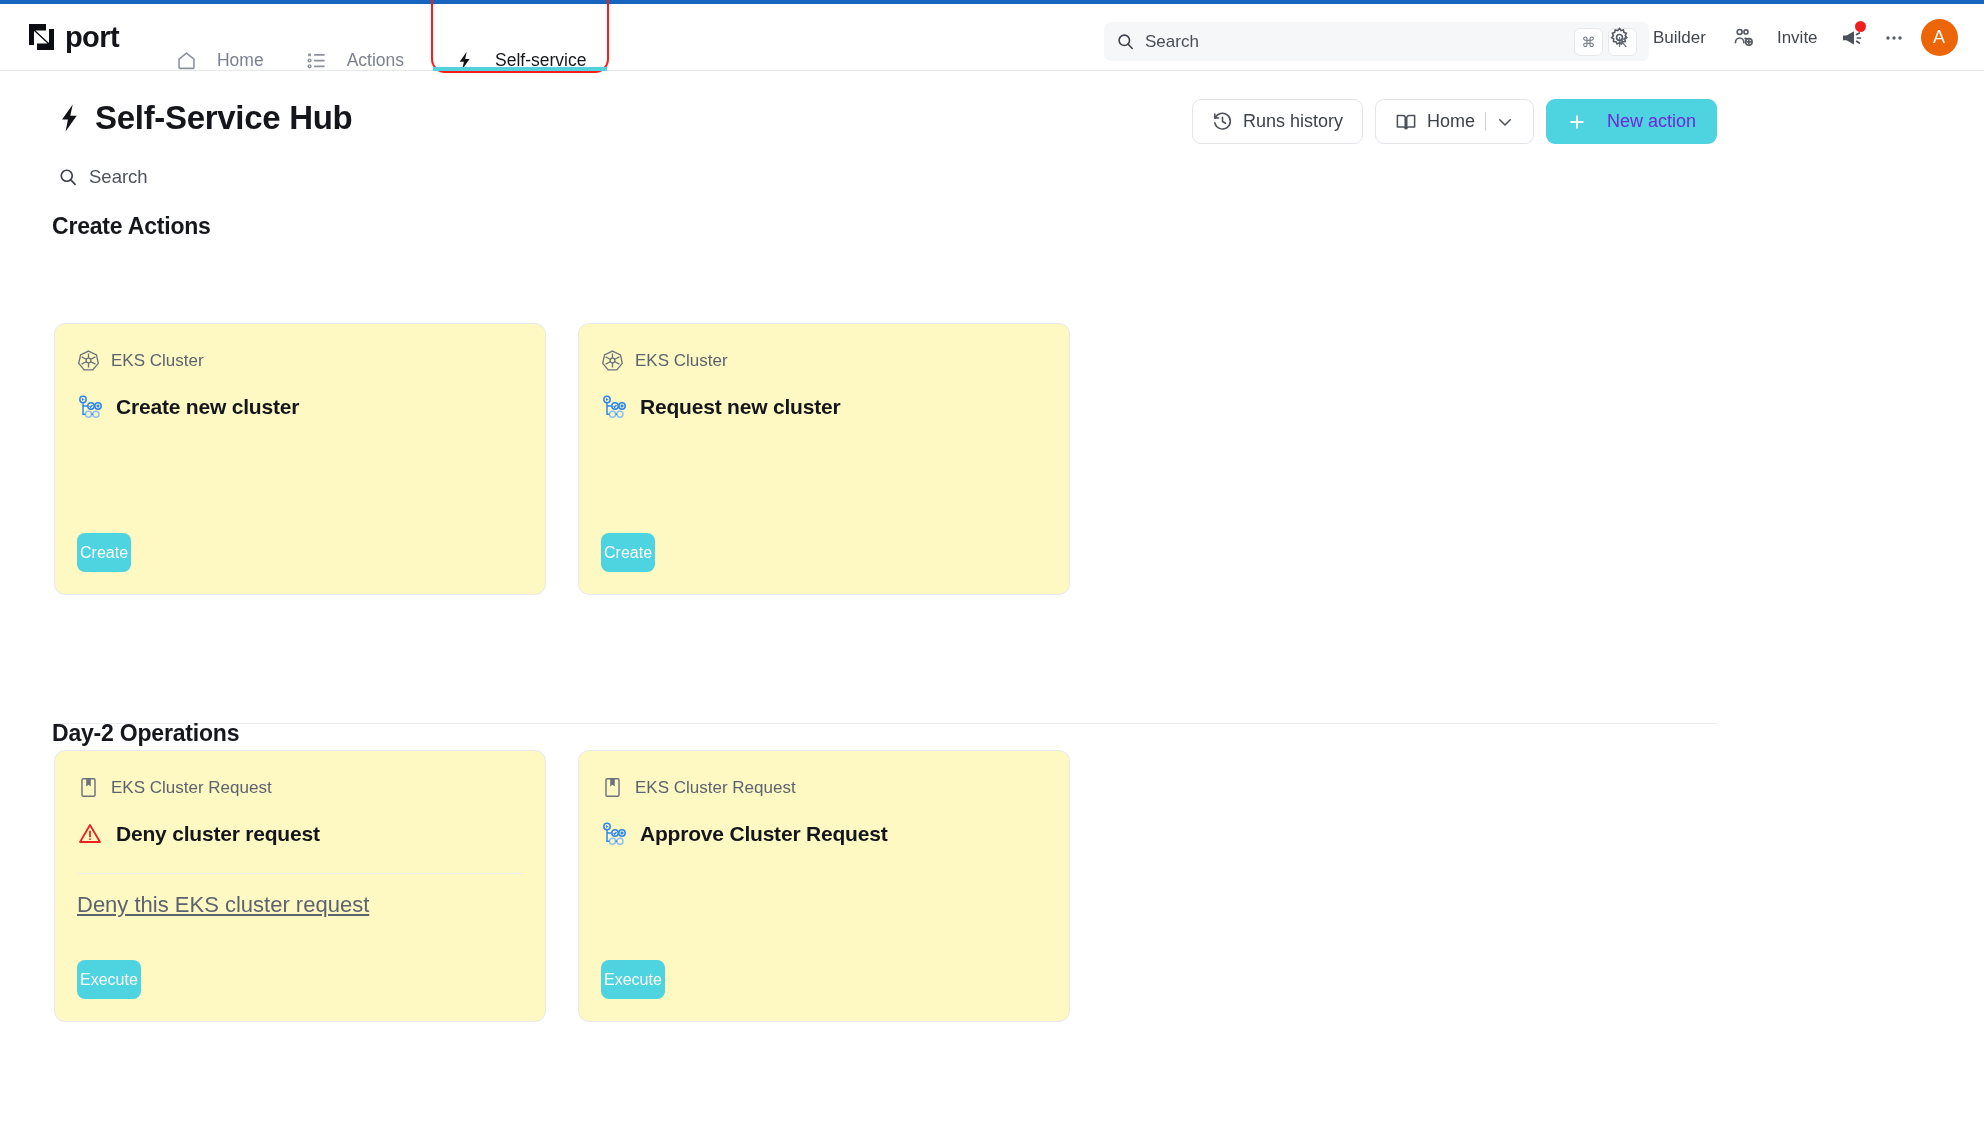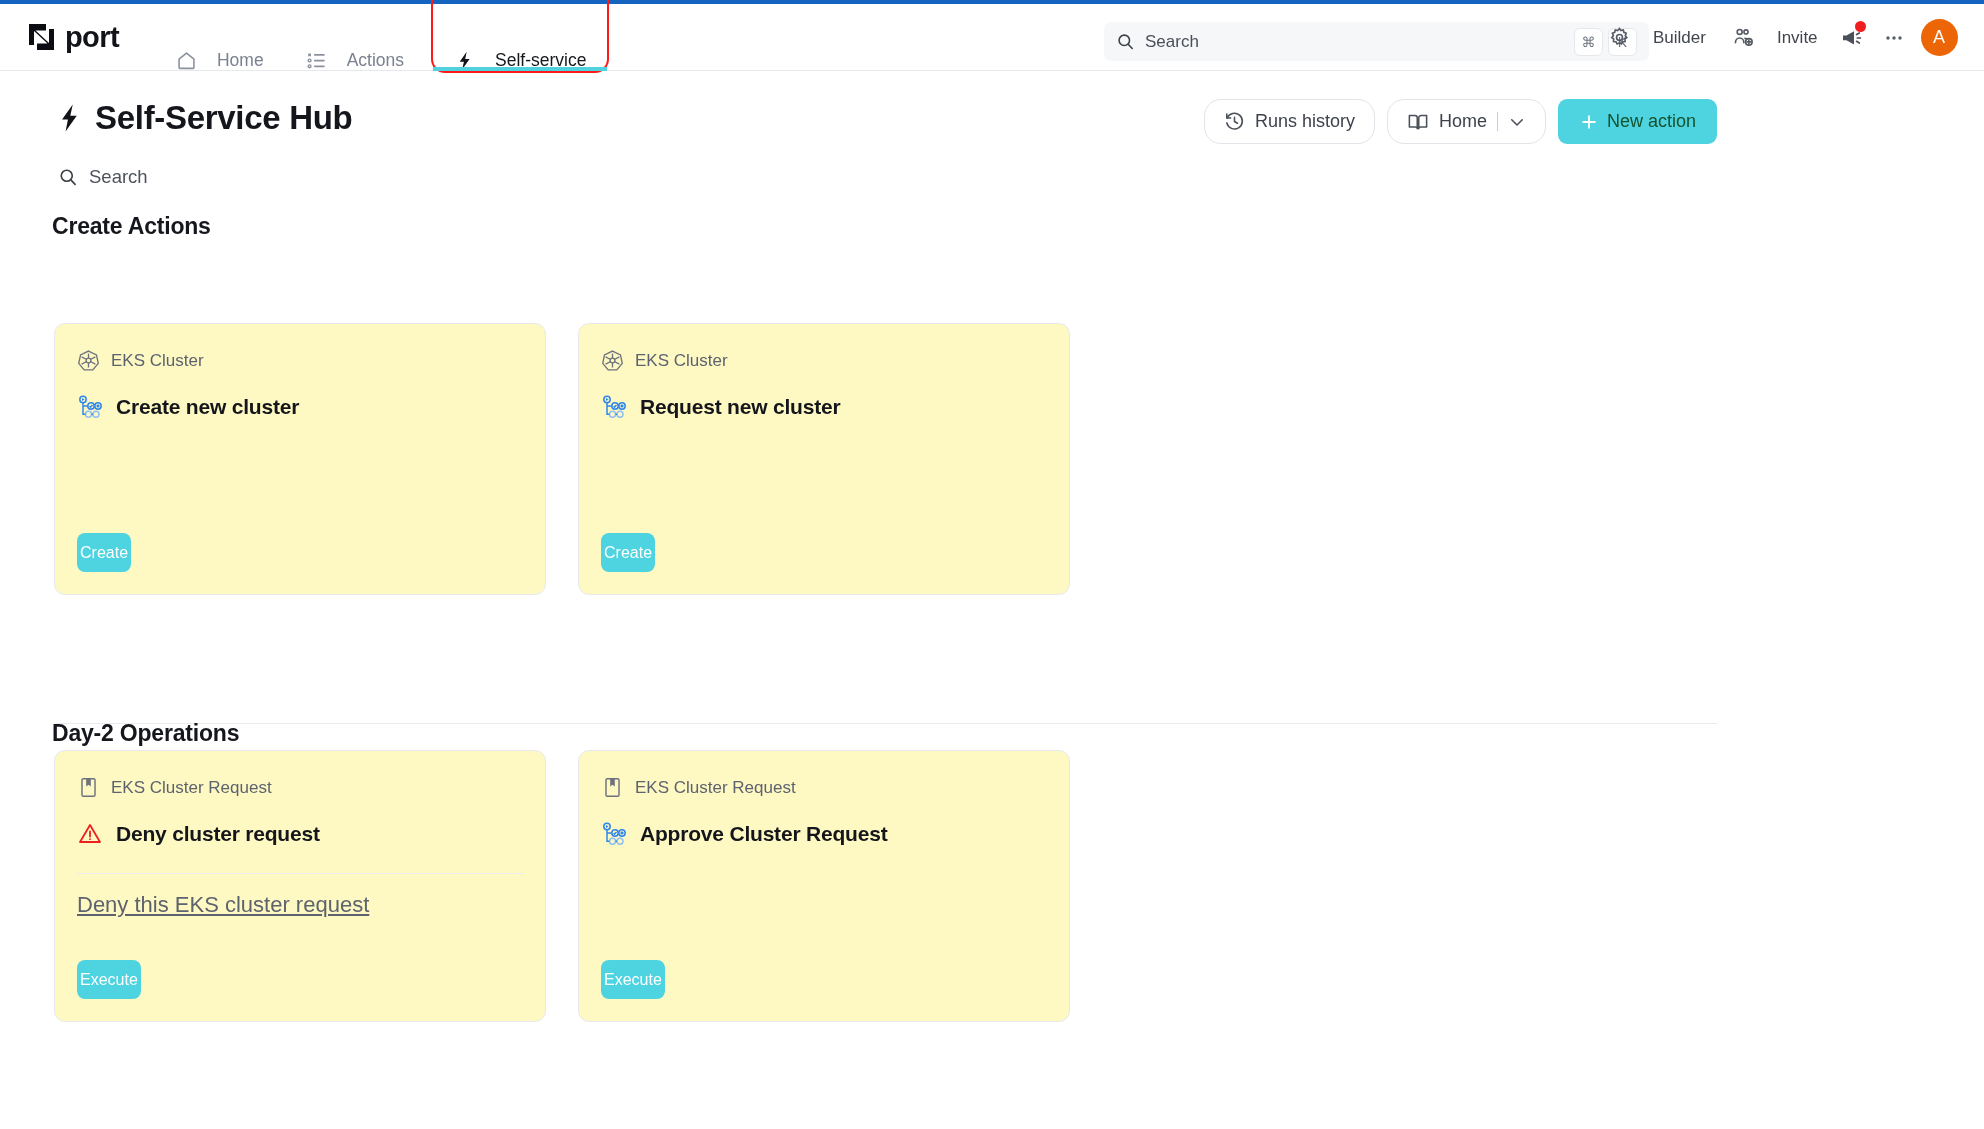--- a/index.html
+++ b/index.html
@@ -112,29 +112,29 @@
   }
   .bolt { width: 26px; height: 30px; display: block; }
 
   .head-btns {
     position: absolute; right: 0; top: 0;
     display: flex; align-items: center; gap: 12px;
   }
   .btn-outline {
     display: flex; align-items: center; gap: 10px;
     height: 45px; padding: 0 19px;
-    border: 1px solid #e2e4e9; border-radius: 17px; background: #fff;
+    border: 1px solid #e2e4e9; border-radius: 9px; background: #fff;
     font-size: 18px; color: #3e424b; cursor: pointer; white-space: nowrap;
   }
   .btn-primary {
-    display: flex; align-items: center; gap: 8px;
+    display: flex; align-items: center; gap: 20px;
     height: 45px; padding: 0 21px;
     border: none; border-radius: 9px; background: #4ed3e0;
     font-family: "Liberation Sans", sans-serif;
-    font-size: 18px; color: #14532d; cursor: pointer; white-space: nowrap;
+    font-size: 18px; color: #6d28d9; cursor: pointer; white-space: nowrap;
   }
   .divider-v { width: 1px; height: 19px; background: #c9ccd3; }
 
   
   .page-search {
     position: absolute; top: 95px; left: 50px;
     display: flex; align-items: center; gap: 11px; width: 430px;
   }
   .page-search input {
     border: none; outline: none; background: transparent;

